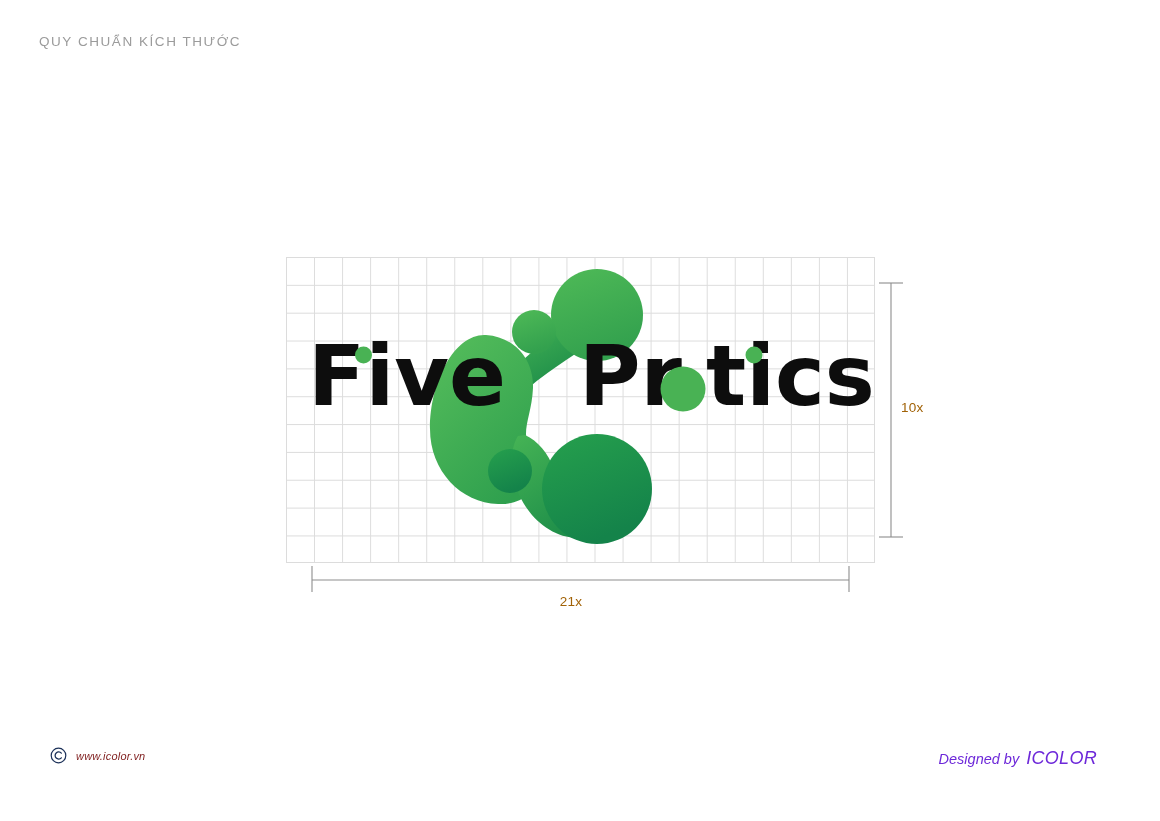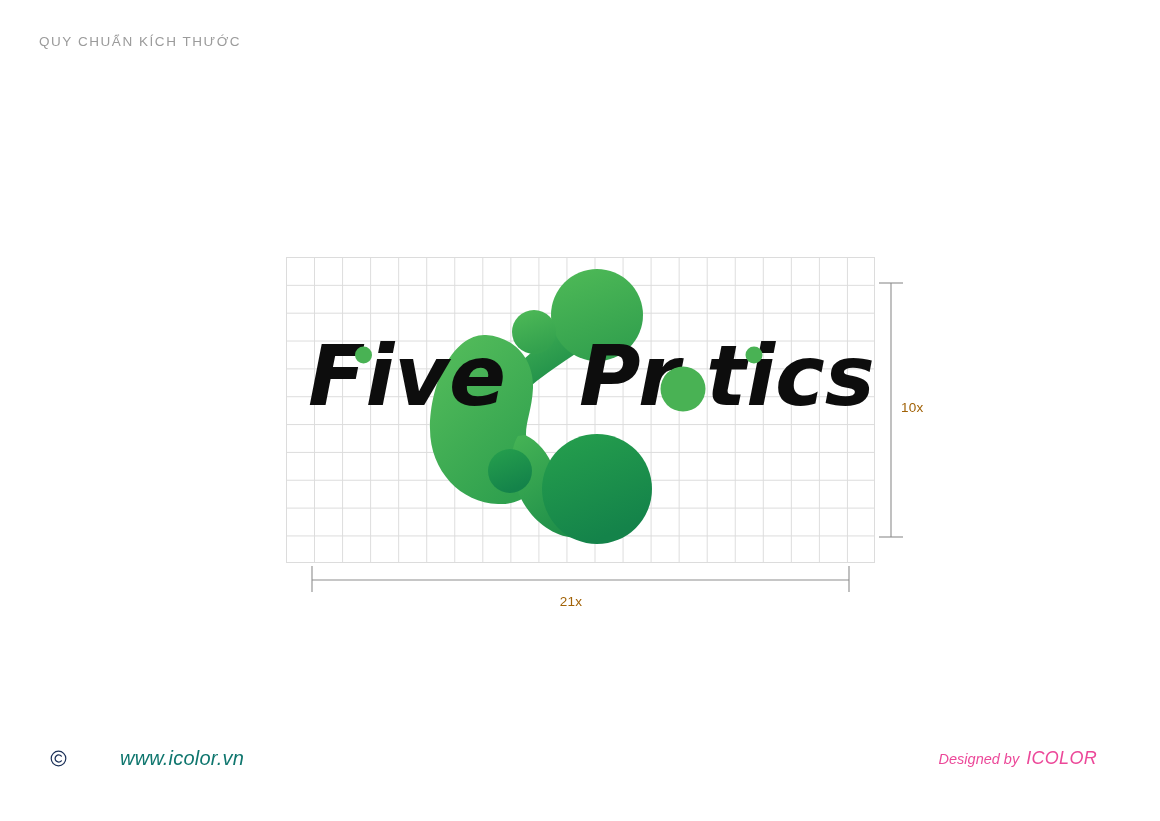--- a/index.html
+++ b/index.html
@@ -53,21 +53,20 @@
     position: absolute;
     inset: 0;
     border: 1px solid #dcdcdc;
     pointer-events: none;
   }
 
   
   #logo-layer {
     position: absolute;
     inset: 0;
-    font-style: italic;
   }
   #logo-svg { display: block; }
 
   .wordmark {
     font-family: "DejaVu Sans", "Liberation Sans", sans-serif;
     font-weight: 700;
     fill: #0d0d0d;
   }
 
   
@@ -98,35 +97,34 @@
     top: 747px;
     display: flex;
     align-items: center;
     gap: 9px;
   }
   #copyright-icon {
     width: 17px; height: 17px;
     flex: 0 0 auto;
   }
   #site-url {
-    font-size: 20px;
+    font-size: 11px;
     font-style: italic;
-    color: #0f766e;
+    color: #7f1d1d;
     font-weight: 400;
     letter-spacing: .2px;
-    margin-left: 44px;
   }
   #footer-right {
     position: absolute;
     right: 63px;
     top: 748px;
     display: flex;
     align-items: baseline;
     gap: 7px;
-    color: #ec4899;
+    color: #6d28d9;
   }
   #designed-by-label {
     font-size: 14.5px;
     font-style: italic;
     font-weight: 400;
   }
   #brand-name {
     font-size: 18px;
     font-style: italic;
     font-weight: 400;

